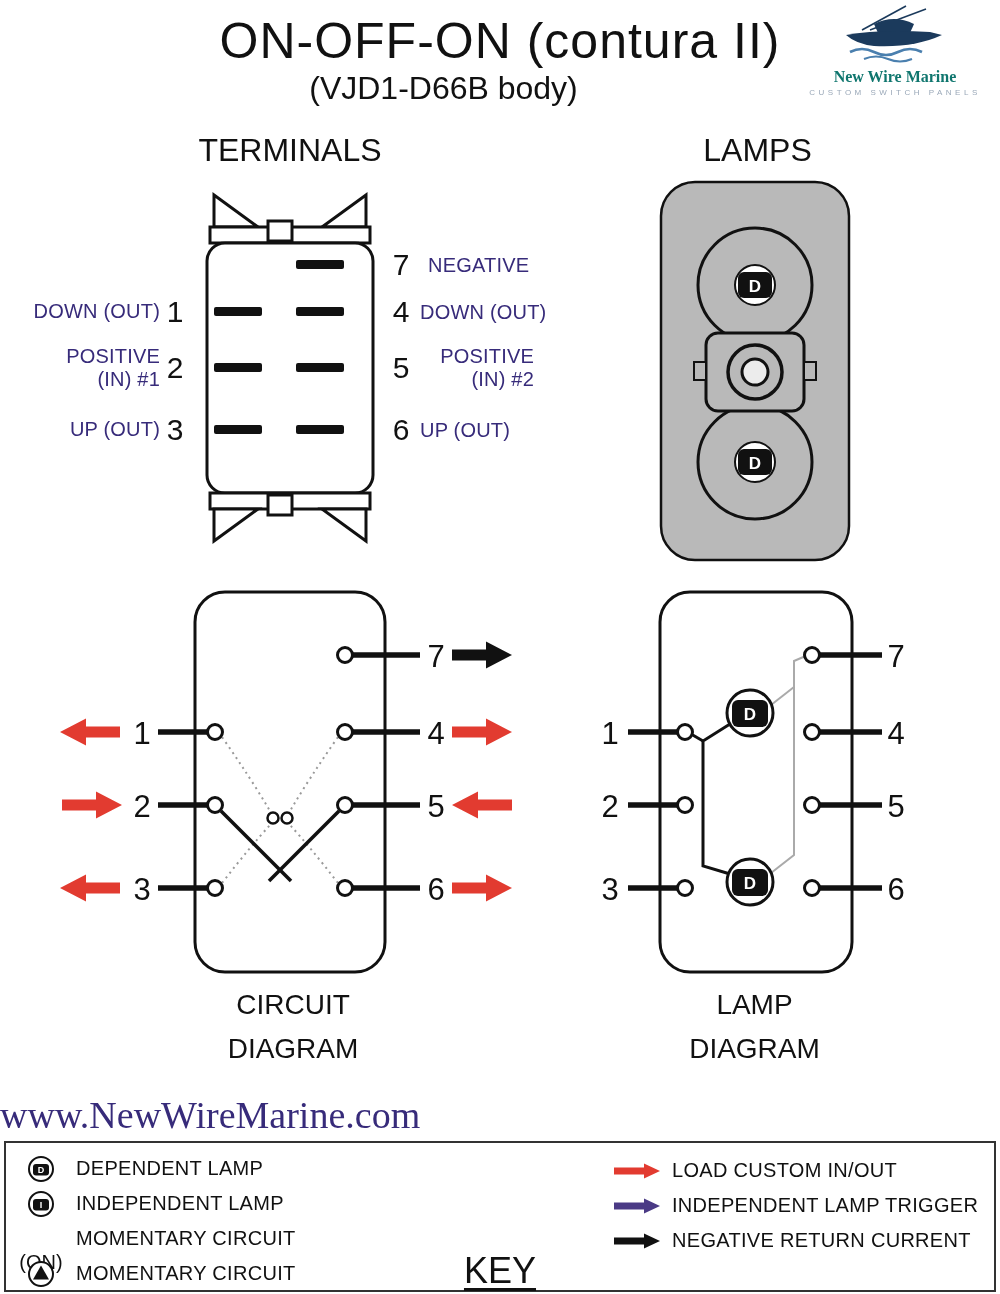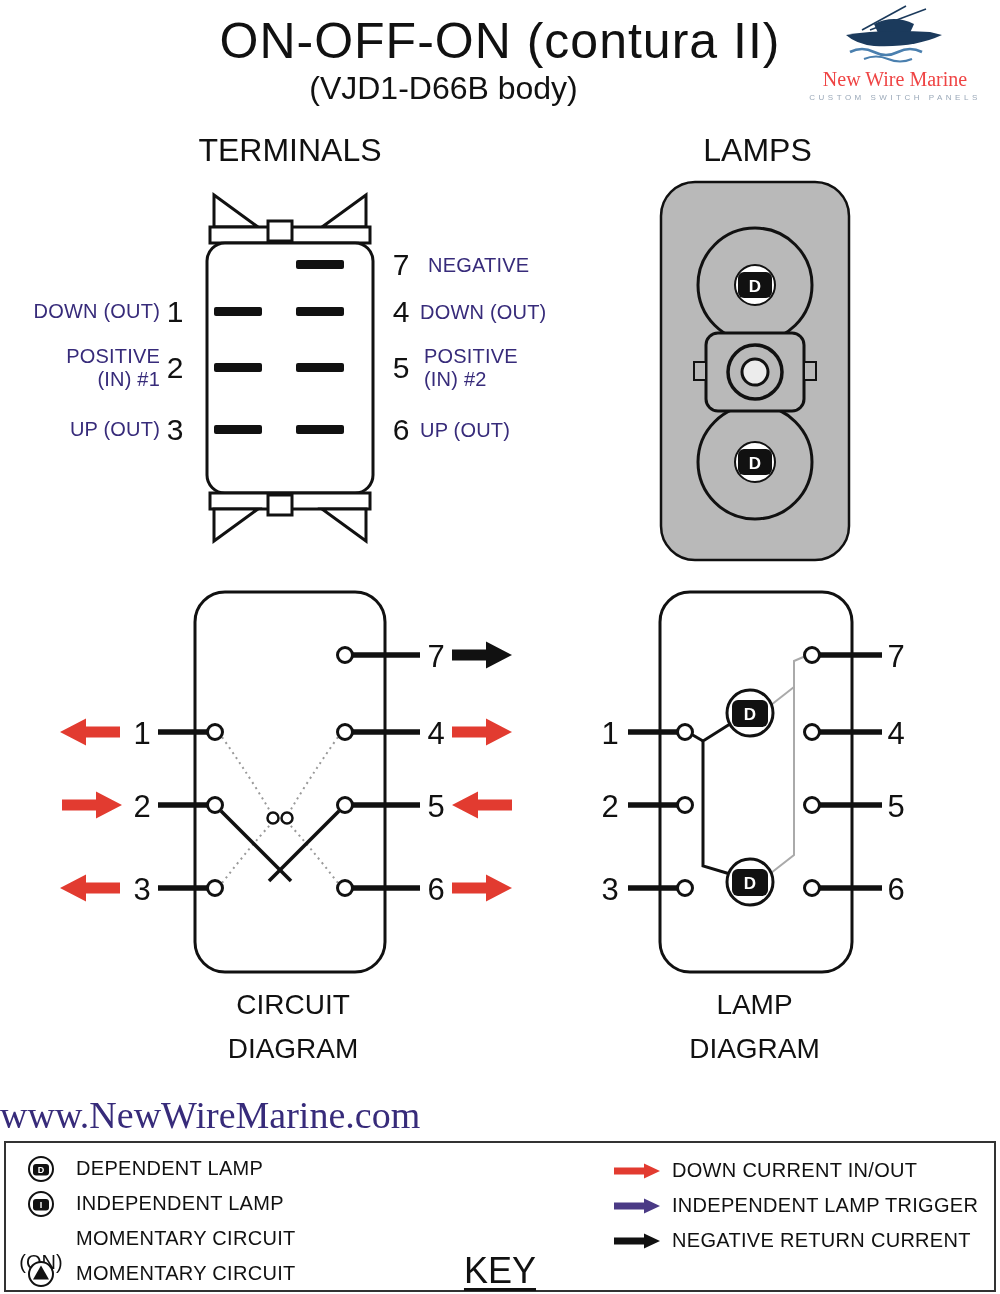--- a/index.html
+++ b/index.html
@@ -5,27 +5,27 @@
   * { margin:0; padding:0; box-sizing:border-box; }
   html,body { background:#fff; }
   body { font-family:"Liberation Sans", sans-serif; color:#111; }
   .page { position:relative; width:1000px; height:1294px; background:#fff; overflow:hidden; }
   .abs { position:absolute; }
 
   .title { left:0; top:12px; width:1000px; text-align:center; font-size:50px; letter-spacing:1px; }
   .subtitle { left:0; top:70px; width:887px; text-align:center; font-size:32px; }
 
   .logo { left:795px; top:2px; width:200px; text-align:center; }
-  .logo-name { font-family:"Liberation Serif", serif; font-size:20px; color:#ef4444; font-weight:normal; }
+  .logo-name { font-family:"Liberation Serif", serif; font-size:16px; color:#0f766e; font-weight:bold; }
   .logo-tagline { font-size:8px; letter-spacing:3.5px; color:#9aa8b8; margin-top:2px; }
 
   .sect { font-size:32px; text-align:center; }
 
   .num { font-size:30px; line-height:34px; text-align:center; width:26px; }
-  .plabel { font-size:20px; line-height:23px; color:#372b7a; letter-spacing:0.2px; }
+  .plabel { font-size:20px; line-height:23px; color:#372b7a; letter-spacing:0.2px;text-align:right; }
   .pl-right { text-align:right; }
 
   .caption { font-size:28px; line-height:44px; text-align:center; }
 
   .website { left:0; top:1093px; width:1000px; text-align:left;
              font-family:"Liberation Serif", serif; font-size:38px; color:#372b7a; }
 
   .keybox { left:4px; top:1141px; width:992px; height:151px; border:2px solid #333; }
   .kcol { position:absolute; }
   .krow { display:flex; align-items:center; height:35px; gap:12px; }
@@ -261,21 +261,21 @@
       </div>
     </div>
 
     <div class="kcol" style="left:608px; top:10px;">
       <div class="krow">
         <span class="kicon">
           <svg width="46" height="16" viewBox="0 0 46 16">
             <polygon points="46,8 30,0.5 30,4.5 0,4.5 0,11.5 30,11.5 30,15.5" fill="#e23b30"></polygon>
           </svg>
         </span>
-        <span class="ktext">DOWN CURRENT IN/OUT</span>
+        <span class="ktext">LOAD CUSTOM IN/OUT</span>
       </div>
       <div class="krow">
         <span class="kicon">
           <svg width="46" height="16" viewBox="0 0 46 16">
             <polygon points="46,8 30,0.5 30,4.5 0,4.5 0,11.5 30,11.5 30,15.5" fill="#4a3a85"></polygon>
           </svg>
         </span>
         <span class="ktext">INDEPENDENT LAMP TRIGGER</span>
       </div>
       <div class="krow">

